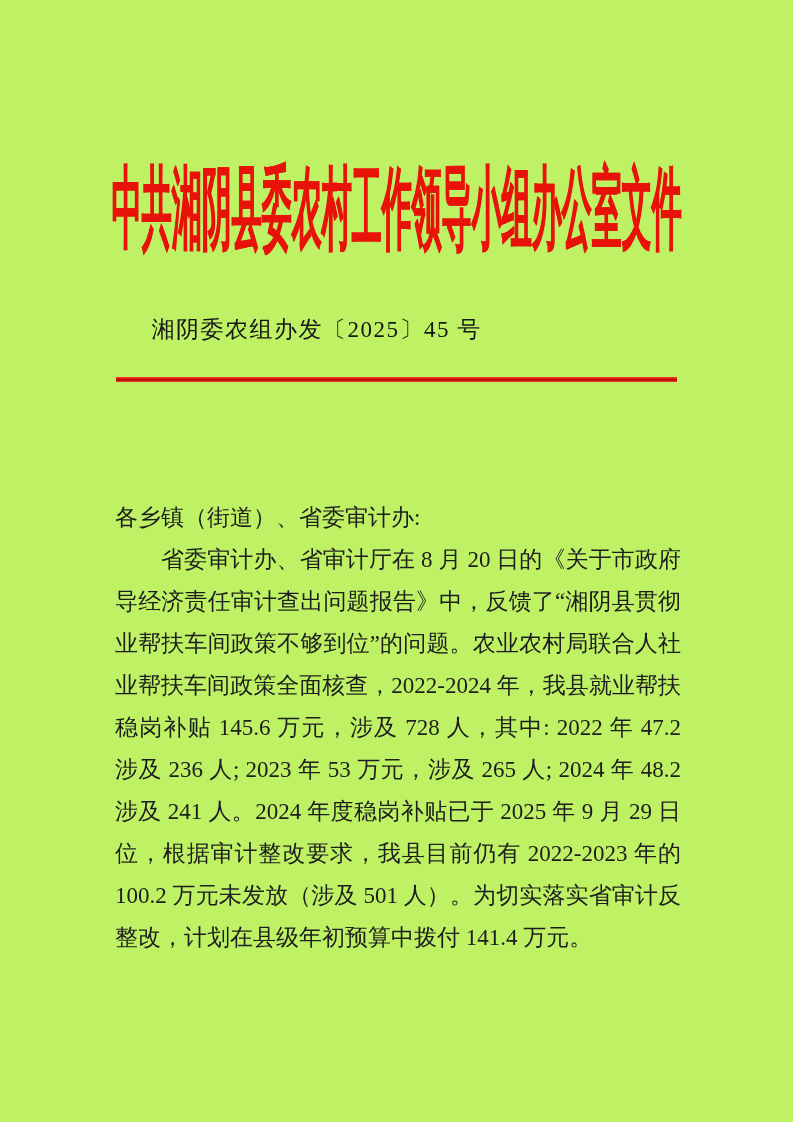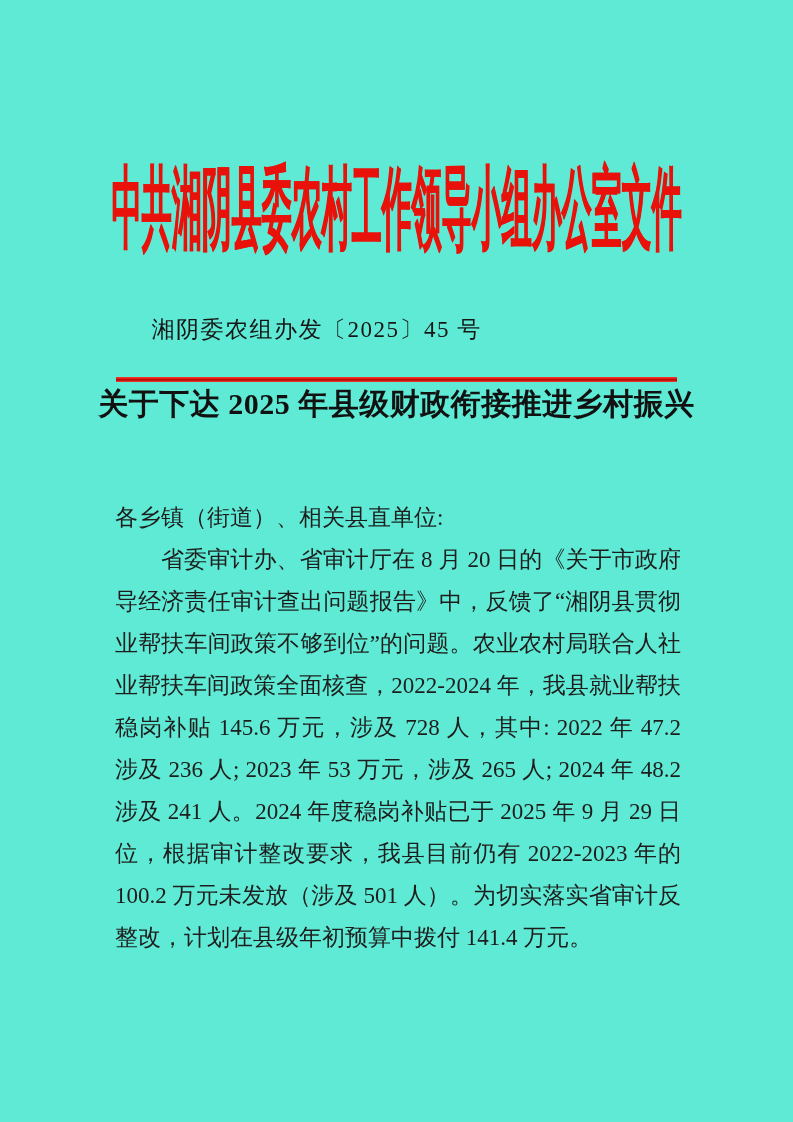--- a/index.html
+++ b/index.html
@@ -4,21 +4,21 @@
 <style>
   html, body {
     margin: 0;
     padding: 0;
     background: #ffffff;
   }
   .page {
     position: relative;
     width: 793px;
     height: 1122px;
-    background: #5eead4;
+    background: #bef264;
     overflow: hidden;
     font-family: "Liberation Serif", "DejaVu Serif", serif;
     color: #1d1d1d;
     margin: 0 auto;
     box-sizing: border-box;
   }
   
   .org-title {
     position: absolute;
     top: 160px;
@@ -119,24 +119,23 @@
 
   <div class="org-title">
     <span>中共湘阴县委农村工作领导小组办公室文件</span>
   </div>
 
   <div class="doc-number">湘阴委农组办发〔2025〕45 号</div>
 
   <div class="divider"></div>
 
   <h1 class="title">
-    <span class="title-line">关于下达 2025 年县级财政衔接推进乡村振兴</span>
   </h1>
 
-  <div class="salutation">各乡镇（街道）、相关县直单位:</div>
+  <div class="salutation">各乡镇（街道）、省委审计办:</div>
 
   <div class="body-block">
     <div class="bline first">省委审计办、省审计厅在 8 月 20 日的《关于市政府主要领</div>
     <div class="bline">导经济责任审计查出问题报告》中，反馈了“湘阴县贯彻落实就</div>
     <div class="bline">业帮扶车间政策不够到位”的问题。农业农村局联合人社局对就</div>
     <div class="bline">业帮扶车间政策全面核查，2022-2024 年，我县就业帮扶车间的</div>
     <div class="bline">稳岗补贴 145.6 万元，涉及 728 人，其中: 2022 年 47.2 万元，</div>
     <div class="bline">涉及 236 人; 2023 年 53 万元，涉及 265 人; 2024 年 48.2 万元，</div>
     <div class="bline">涉及 241 人。2024 年度稳岗补贴已于 2025 年 9 月 29 日发放到</div>
     <div class="bline">位，根据审计整改要求，我县目前仍有 2022-2023 年的稳岗补贴</div>

